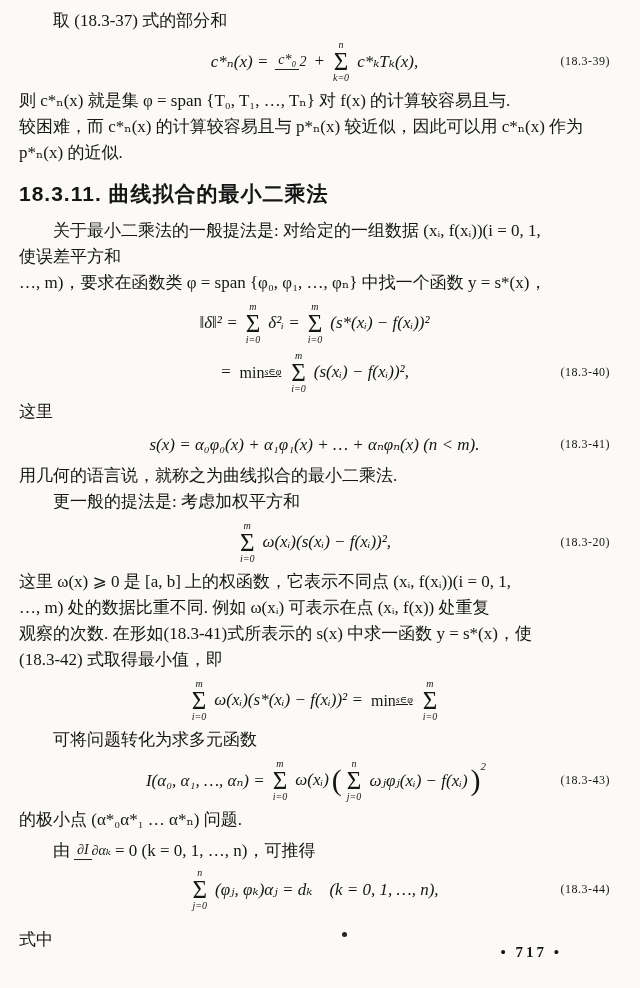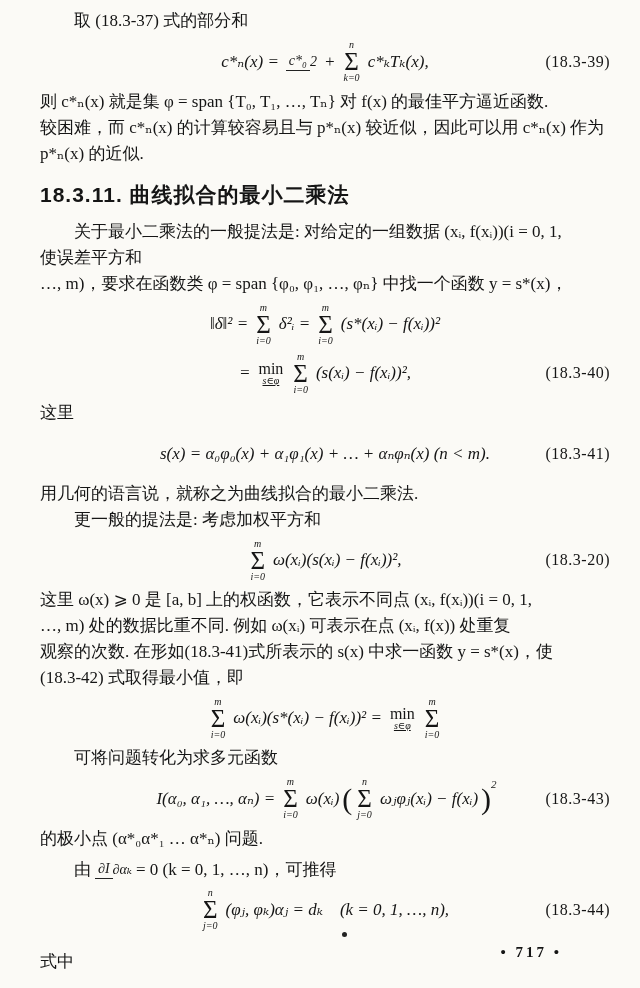--- a/index.html
+++ b/index.html
@@ -4,21 +4,21 @@
 <style>
   html, body { margin: 0; padding: 0; }
   body {
     width: 640px; height: 988px;
     background: #fbfaf6;
     color: #151515;
     font-family: "Liberation Serif", "DejaVu Serif", "DejaVu Sans", serif;
     overflow: hidden;
     position: relative;
   }
-  .page { padding: 8px 30px 0 40px; position: relative; }
+  .page { padding: 8px 30px 0 19px; position: relative; }
 
   .line {
     font-size: 17px;
     line-height: 26px;
     white-space: nowrap;
   }
   .indent { text-indent: 34px; }
 
   .heading {
     font-family: "Liberation Sans", "DejaVu Sans", sans-serif;
@@ -35,43 +35,43 @@
     position: relative;
     display: flex;
     align-items: center;
     justify-content: center;
     font-size: 17px;
     margin: 5px 0;
     min-height: 44px;
     white-space: nowrap;
   }
   .eq.short { min-height: 28px; }
-  .mtext { font-style: italic; margin: 12px 3px; text-align: center; }
+  .mtext { font-style: italic; margin: 3px 3px; text-align: center; }
   .tag {
     position: absolute;
     right: 0;
     font-style: normal;
-    font-size: 16px;
+    font-size: 12px;
     letter-spacing: 0.5px;
     text-align: center;
   }
 
   .sum {
     display: inline-flex;
     flex-direction: column;
     align-items: center;
     margin: 0 5px;
     font-style: normal;
   }
   .sum .lim { font-size: 10px; line-height: 10px; font-style: italic; }
   .sum .sig { font-size: 25px; line-height: 23px; font-style: normal; }
 
   .minop {
     display: inline-flex;
-    flex-direction: column;
+    flex-direction: row;
     align-items: center;
     margin: 0 5px;
   }
   .minop .mlabel { font-size: 16px; line-height: 15px; font-style: normal; }
   .minop .msub { font-size: 10px; line-height: 10px; font-style: italic; text-decoration: underline; }
 
   .frac {
     display: inline-flex;
     align-items: center;
     margin: 0 4px;
@@ -130,21 +130,21 @@
     <span class="mtext">+</span>
     <span class="sum">
       <span class="lim">n</span>
       <span class="sig">Σ</span>
       <span class="lim">k=0</span>
     </span>
     <span class="mtext">c*ₖTₖ(x),</span>
     <span class="tag">(18.3-39)</span>
   </div>
 
-  <div class="line">则 c*ₙ(x) 就是集 φ = span {T₀, T₁, …, Tₙ} 对 f(x) 的最佳平方逼近函数.</div>
+  <div class="line">则 c*ₙ(x) 就是集 φ = span {T₀, T₁, …, Tₙ} 对 f(x) 的计算较容易且与.</div>
   <div class="line">较困难，而 c*ₙ(x) 的计算较容易且与 p*ₙ(x) 较近似，因此可以用 c*ₙ(x) 作为</div>
   <div class="line">p*ₙ(x) 的近似.</div>
 
   <div class="heading">18.3.11. 曲线拟合的最小二乘法</div>
 
   <div class="line indent">关于最小二乘法的一般提法是: 对给定的一组数据 (xᵢ, f(xᵢ))(i = 0, 1,</div>
   <div class="line">使误差平方和</div>
   <div class="line">…, m)，要求在函数类 φ = span {φ₀, φ₁, …, φₙ} 中找一个函数 y = s*(x)，</div>
 
   <div class="eq">

